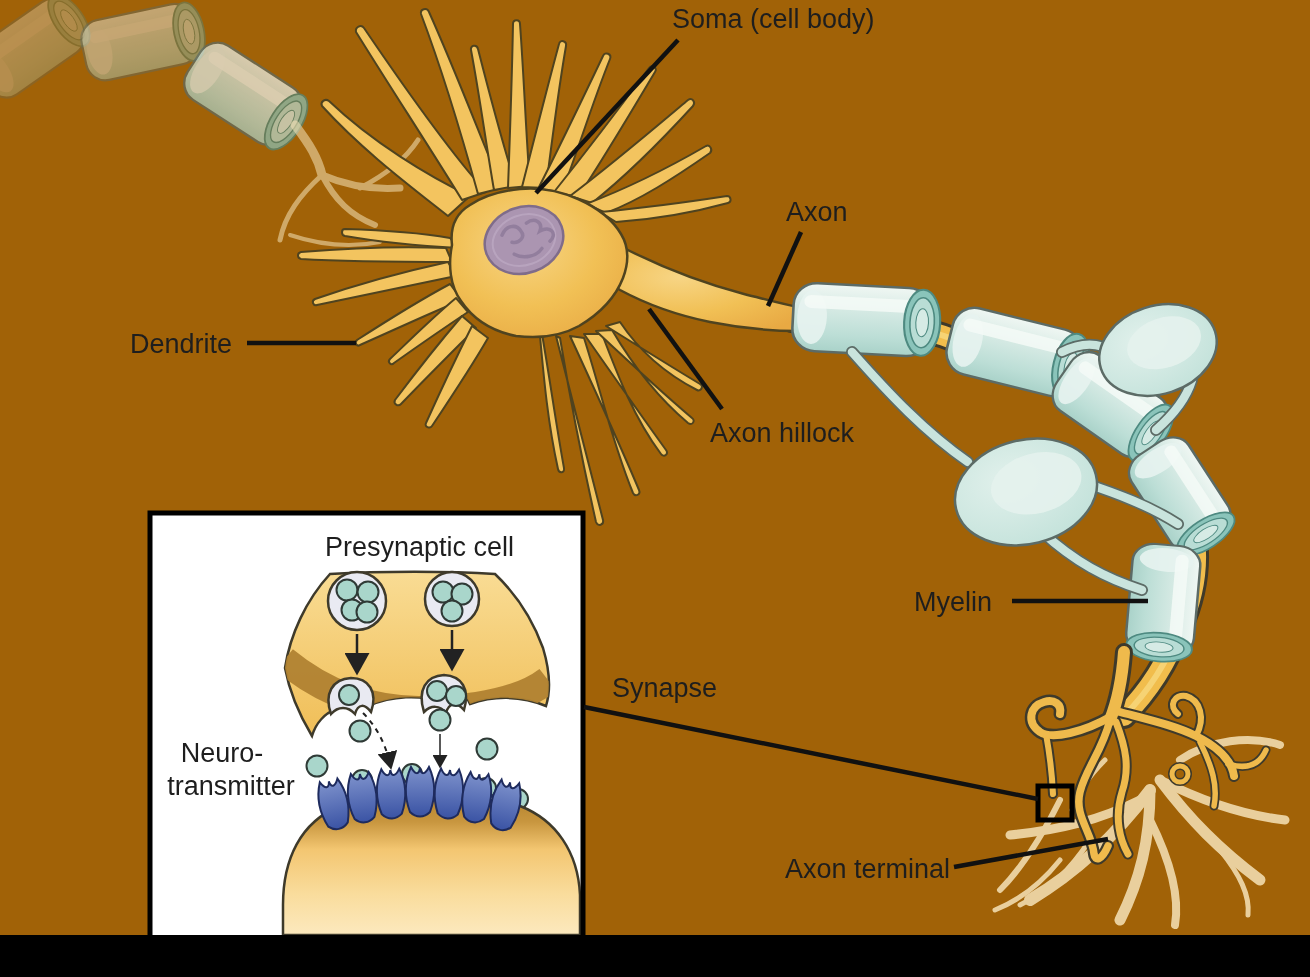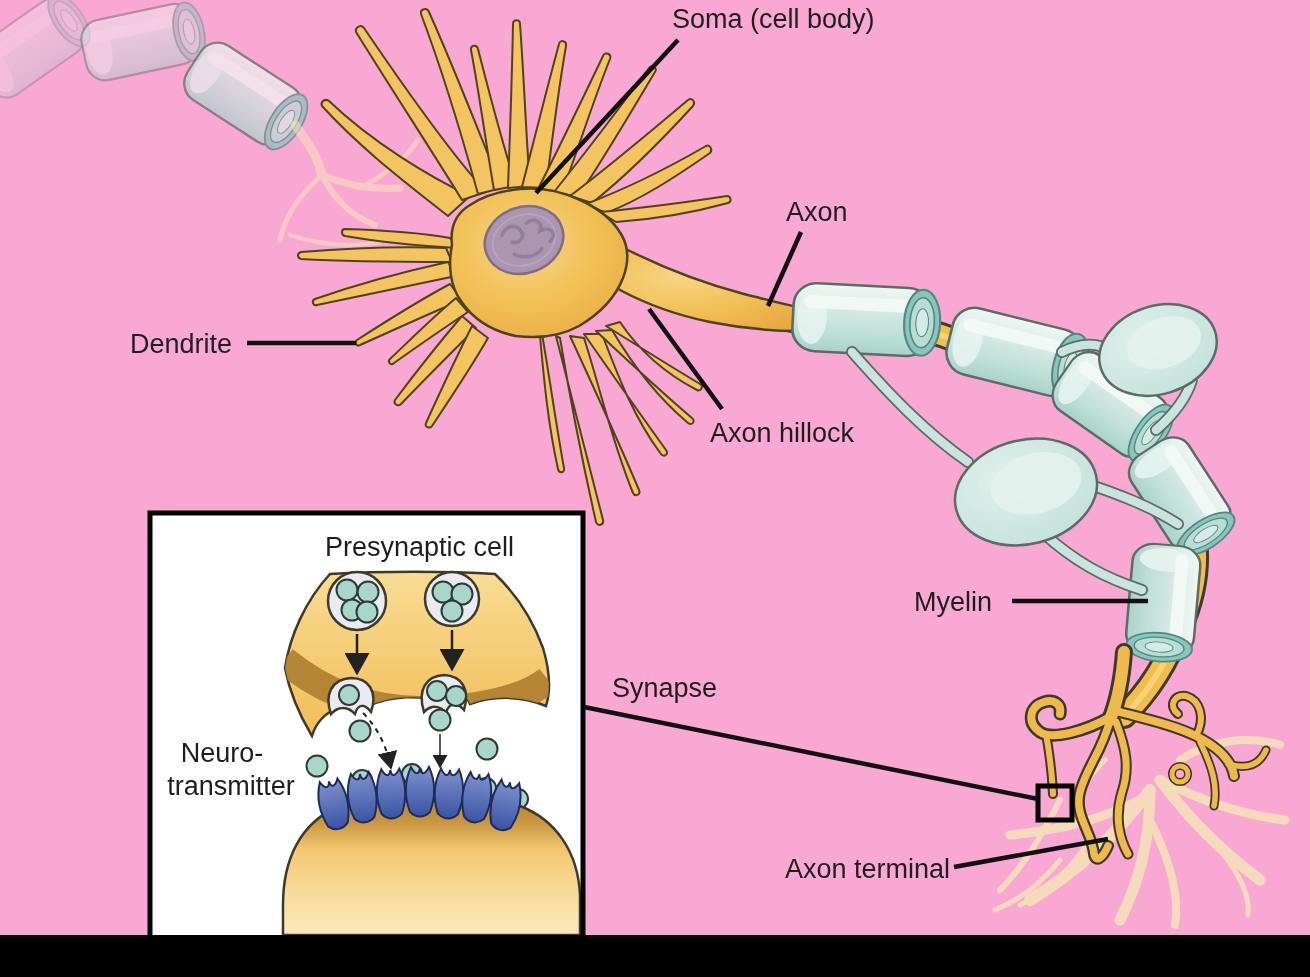--- a/index.html
+++ b/index.html
@@ -1,16 +1,16 @@
 <!DOCTYPE html>
 <html><head>
 <meta charset="utf-8">
 <style>
   html,body{margin:0;padding:0;background:#ffffff;}
-  .stage{position:relative;width:1310px;height:977px;background:#f9a8d4;overflow:hidden;}
+  .stage{position:relative;width:1310px;height:977px;background:#a16207;overflow:hidden;}
   .stage svg{position:absolute;left:0;top:0;}
   text.lbl{font-family:"Liberation Sans",sans-serif;font-size:27px;fill:#1e1e1e;}
   .leader{stroke:#111111;stroke-width:4.5;fill:none;}
   .to{fill:none;stroke:#3E3A2B;stroke-linecap:round;stroke-linejoin:round;}
   .tf{fill:none;stroke:#EFBA4C;stroke-linecap:round;stroke-linejoin:round;}
   .fade-branch{fill:none;stroke:#F6E3B8;stroke-linecap:round;}
   .neckd{fill:none;stroke:#5C6B66;stroke-linecap:round;}
   .neckl{fill:none;stroke:#C9E4DD;stroke-linecap:round;}
   .mol{fill:#A9D6CB;stroke:#2F3A36;stroke-width:2;}
   .ves{fill:#E9EAF2;stroke:#3E3A2B;stroke-width:2.5;}

